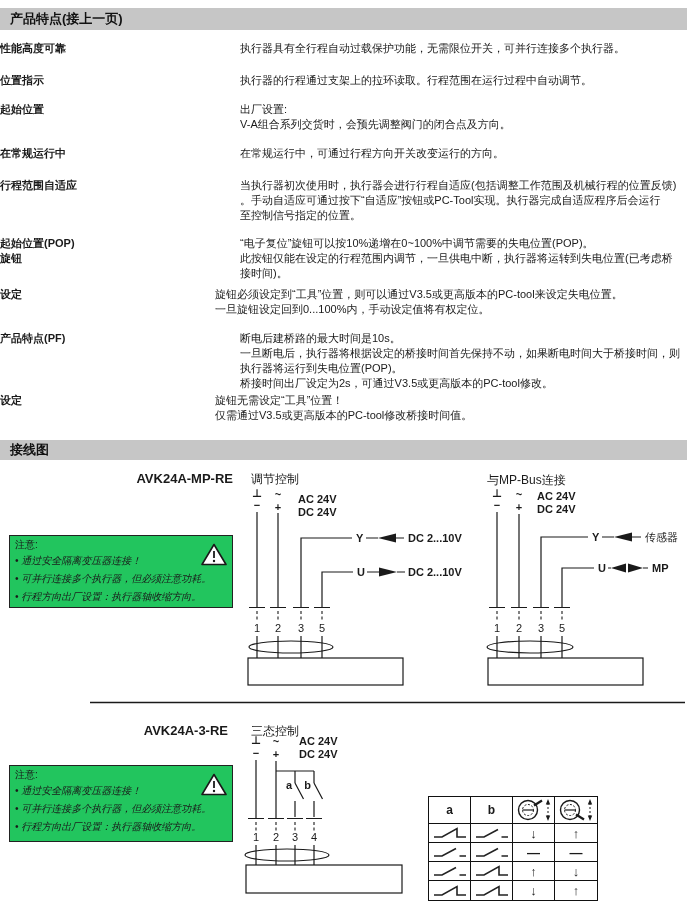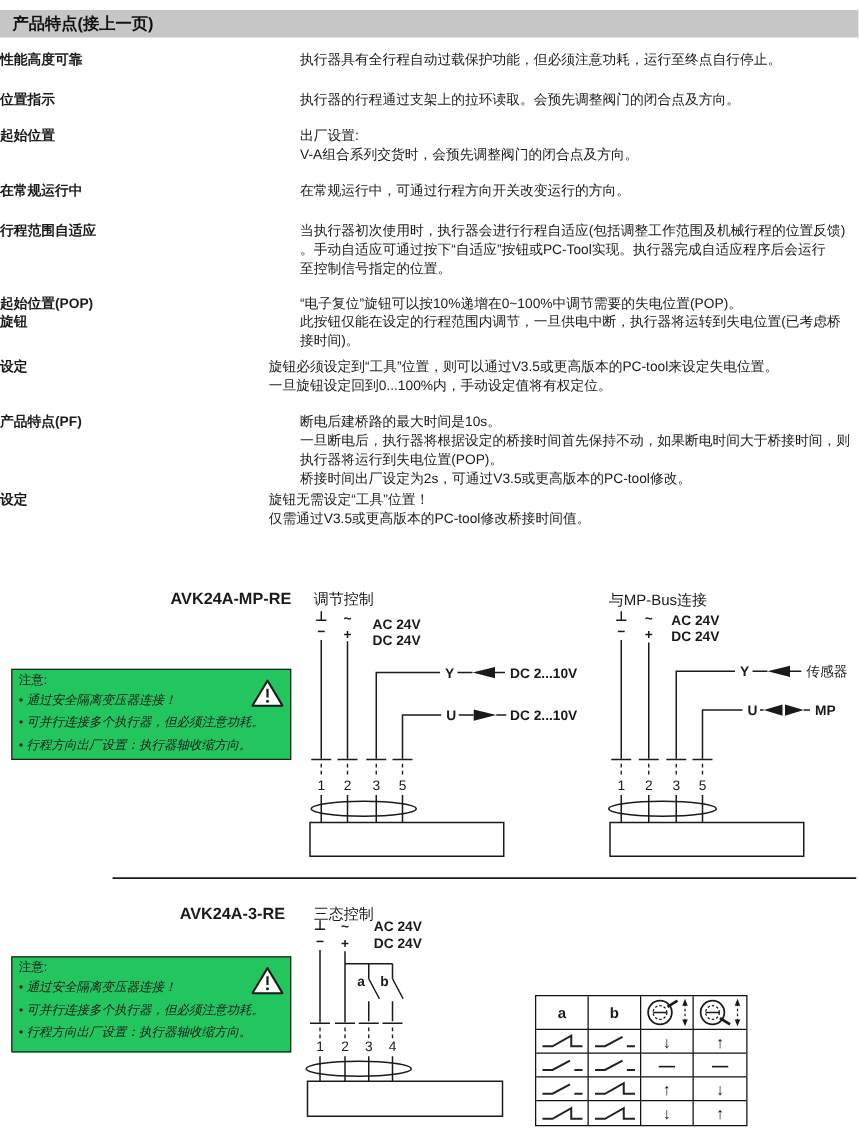--- a/index.html
+++ b/index.html
@@ -57,25 +57,25 @@
 <body>
 
 <div class="page">
 
   <div class="bar bar1">
     <span class="bar-label">产品特点(接上一页)</span>
   </div>
 
   <div class="frow" style="top:41px">
     <div class="flabel">性能高度可靠</div>
-    <div class="fbody">执行器具有全行程自动过载保护功能，但必须注意功耗，运行至终点自行停止。</div>
+    <div class="fbody">执行器具有全行程自动过载保护功能，无需限位开关，可并行连接多个执行器。</div>
   </div>
   <div class="frow" style="top:73px">
     <div class="flabel">位置指示</div>
-    <div class="fbody">执行器的行程通过支架上的拉环读取。会预先调整阀门的闭合点及方向。</div>
+    <div class="fbody">执行器的行程通过支架上的拉环读取。行程范围在运行过程中自动调节。</div>
   </div>
   <div class="frow" style="top:102px">
     <div class="flabel">起始位置</div>
     <div class="fbody">出厂设置:
 V-A组合系列交货时，会预先调整阀门的闭合点及方向。</div>
   </div>
   <div class="frow" style="top:146px">
     <div class="flabel">在常规运行中</div>
     <div class="fbody">在常规运行中，可通过行程方向开关改变运行的方向。</div>
   </div>
@@ -103,20 +103,23 @@
 一旦断电后，执行器将根据设定的桥接时间首先保持不动，如果断电时间大于桥接时间，则
 执行器将运行到失电位置(POP)。
 桥接时间出厂设定为2s，可通过V3.5或更高版本的PC-tool修改。</div>
   </div>
   <div class="frow sub" style="top:393px">
     <div class="flabel">设定</div>
     <div class="fbody">旋钮无需设定“工具”位置！
 仅需通过V3.5或更高版本的PC-tool修改桥接时间值。</div>
   </div>
 
+  <div class="bar bar2">
+    <span class="bar-label">接线图</span>
+  </div>
 
   <div class="notebox" style="top:535px;height:73px">
     <svg class="warn" width="26" height="23" viewBox="0 0 26 23">
       <polygon points="13,1.5 25,21.5 1,21.5" fill="#fff" stroke="#1a1a1a" stroke-width="1.6" stroke-linejoin="round"></polygon>
       <line x1="13" y1="8" x2="13" y2="15" stroke="#1a1a1a" stroke-width="1.8"></line>
       <circle cx="13" cy="18" r="1.2" fill="#1a1a1a"></circle>
     </svg>
     <div class="ntitle">注意:</div>
     <div class="nline">• 通过安全隔离变压器连接！</div>
     <div class="nline">• 可并行连接多个执行器，但必须注意功耗。</div>

